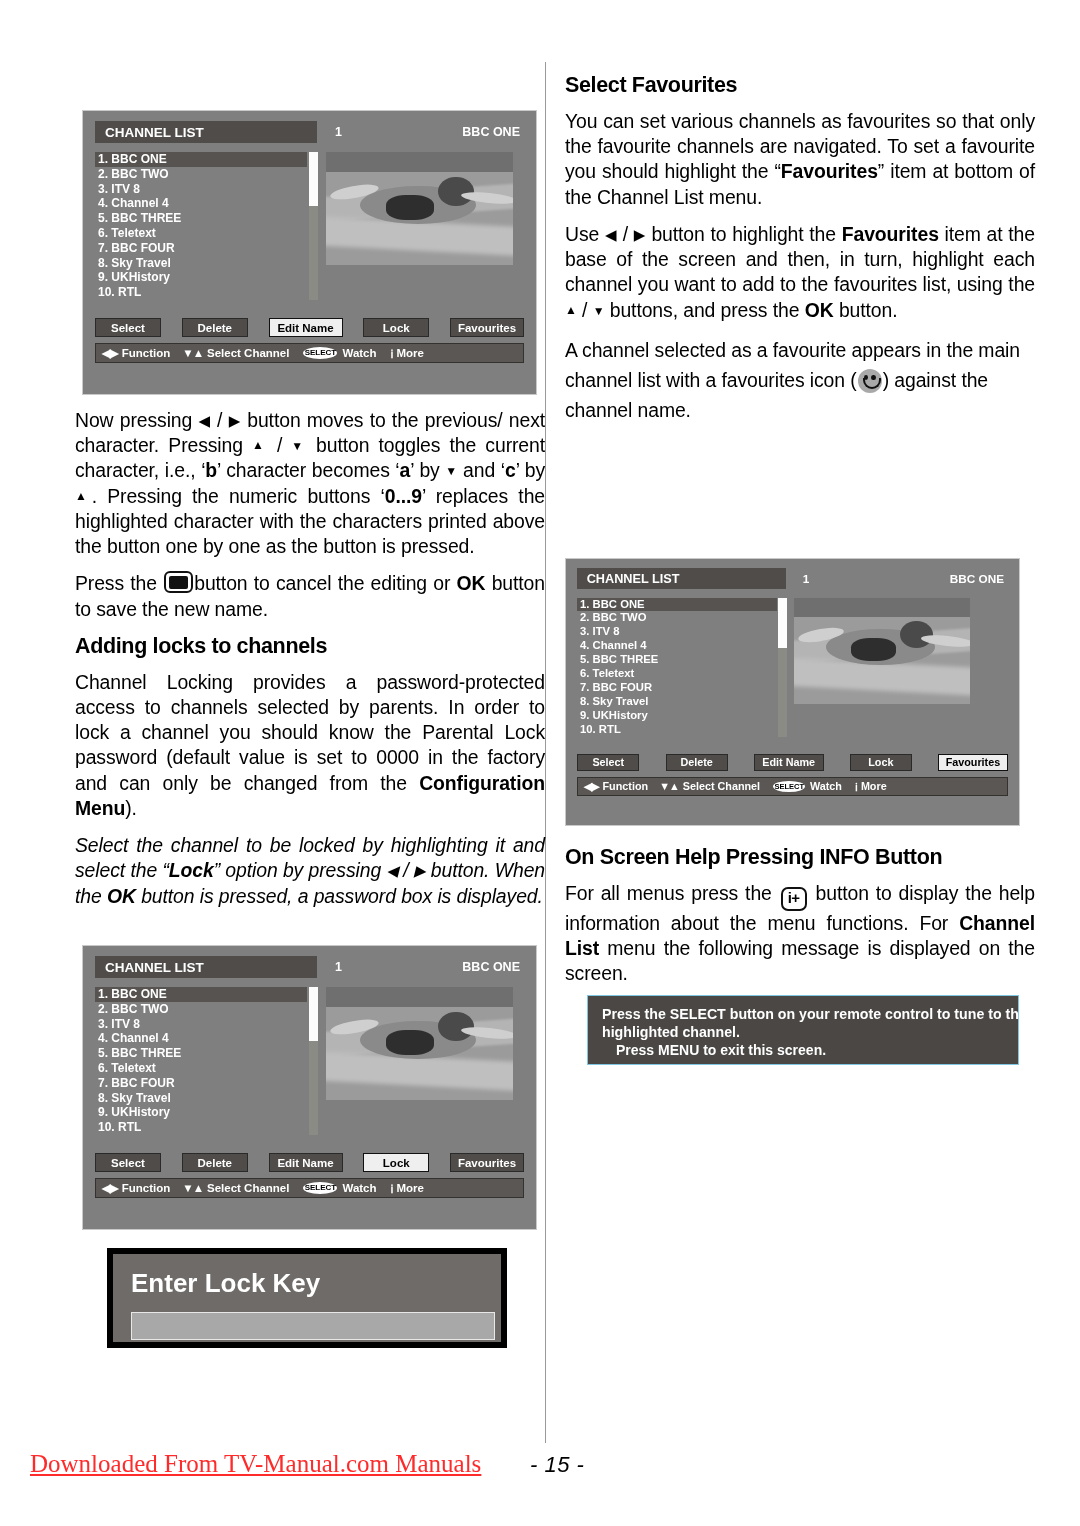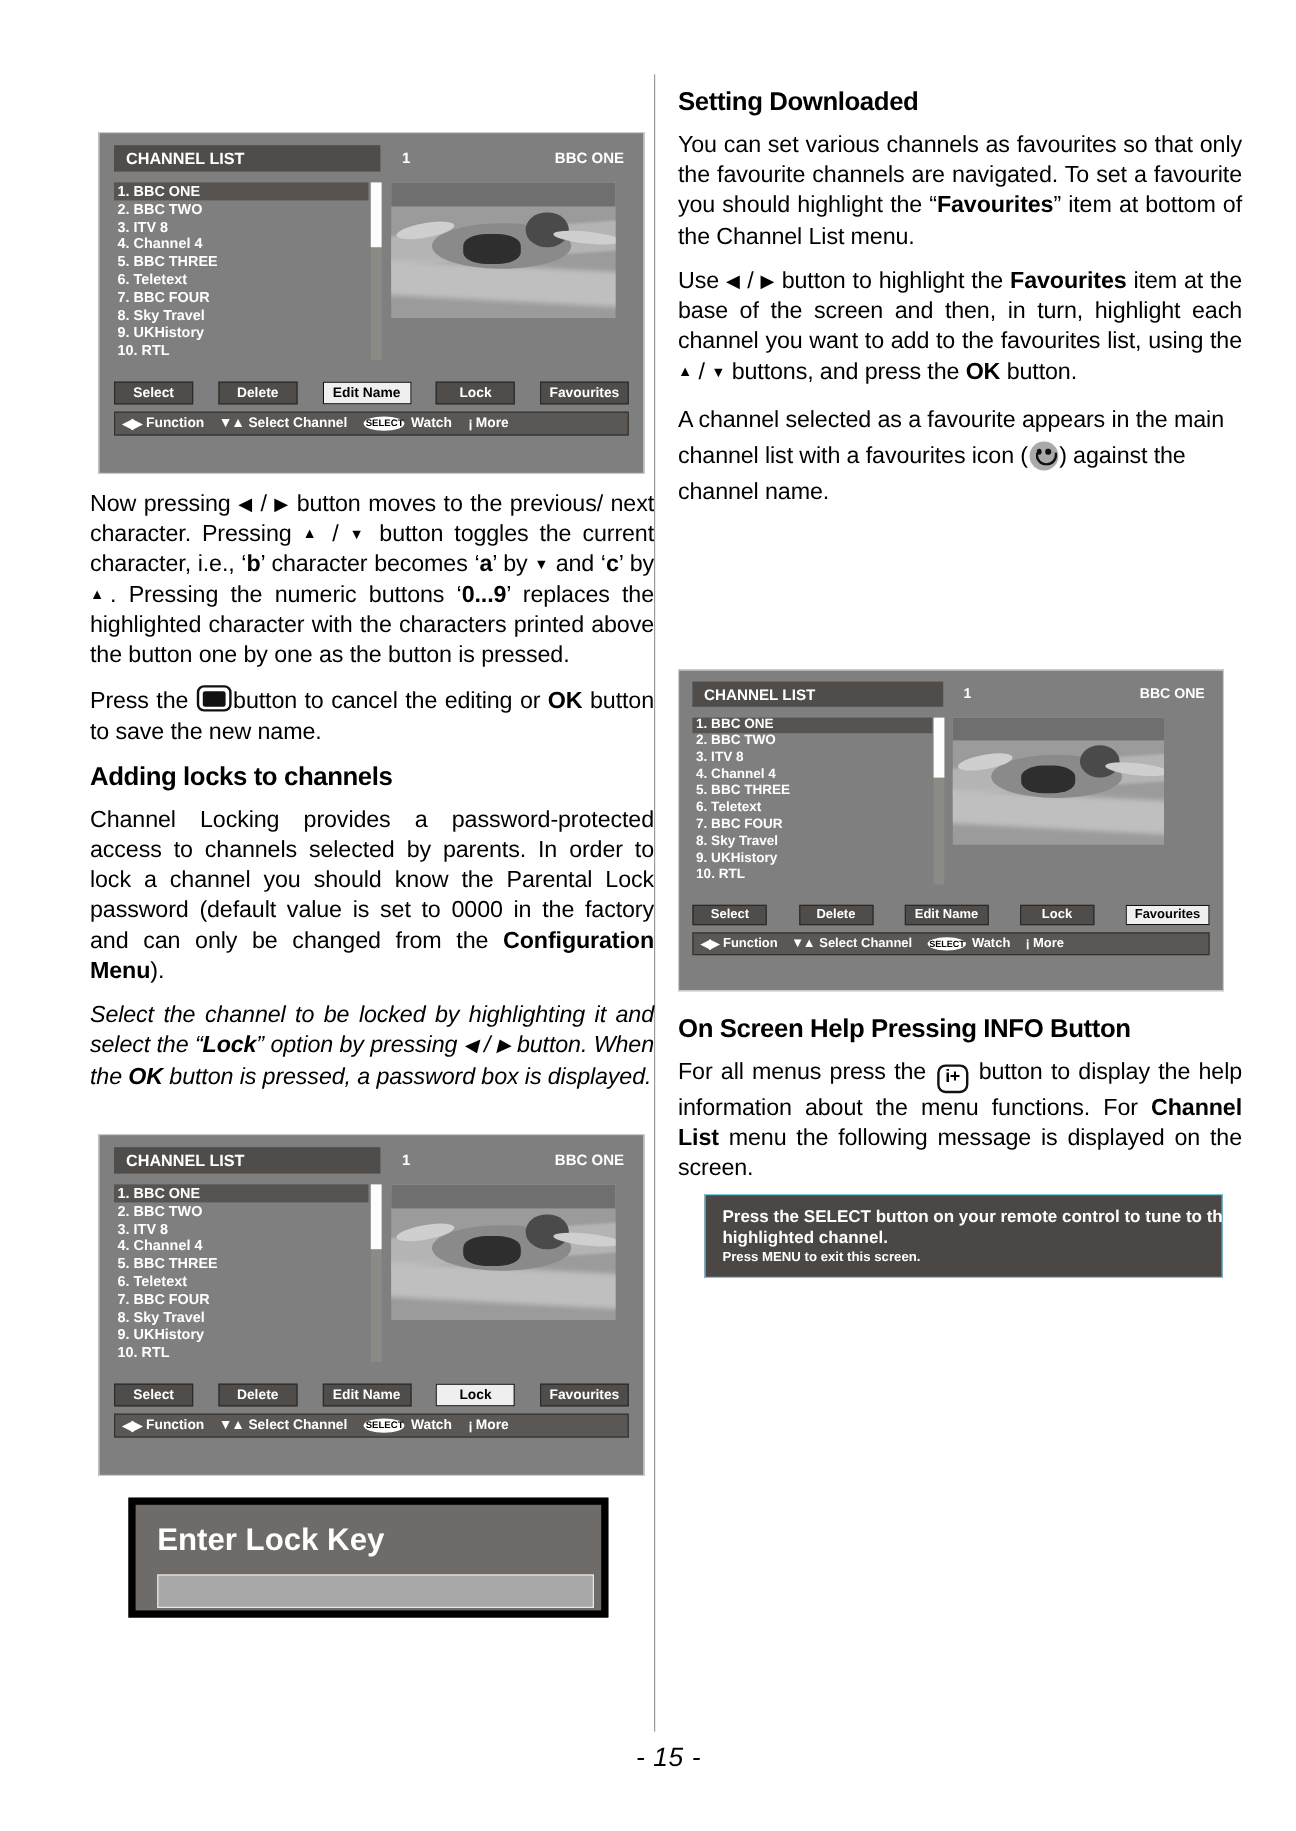--- a/index.html
+++ b/index.html
@@ -299,21 +299,21 @@
     <div class="lockdlg" style="left:32px;top:1248px;width:400px;height:100px;">
       <div class="ttl" style="position:absolute;left:18px;top:14px;font-size:26px;">Enter Lock Key</div>
       <div class="field" style="position:absolute;left:18px;top:58px;width:362px;height:26px;"></div>
     </div>
   </div>
 
   <div class="col col-right">
 
     <div style="position:absolute;left:0;top:62px;width:470px;">
 
-      <h3 class="head">Setting Downloaded</h3>
+      <h3 class="head">Select Favourites</h3>
 
       <p class="body"><span>You can set various channels as favourites so that only the favourite channels are navigated. To set a favourite you should highlight the “</span><span class="b">Favourites</span><span>” item at bottom of the Channel List menu.</span></p>
 
       <p class="body"><span>Use </span><span class="arr arrl"></span><span> / </span><span class="arr arrr"></span><span> button to highlight the </span><span class="b">Favourites</span><span> item at the base of the screen and then, in turn, highlight each channel you want to add to the favourites list, using the </span><span class="arr arru"></span><span> / </span><span class="arr arrd"></span><span> buttons, and press the </span><span class="b">OK</span><span> button.</span></p>
 
       <p class="body loose"><span>A channel selected as a favourite appears in the main channel list with a favourites icon  (</span><span class="icon-smiley"><span class="eye l"></span><span class="eye r"></span><span class="mouth"></span></span><span>) against the channel name.</span></p>
     </div>
 
     <div class="tv" id="tv3" style="left:0px;top:558px;width:455px;height:268px;">
         <div class="tv-inner" style="padding: 9.4px 11.28px;">
@@ -378,18 +378,19 @@
       </div>
 
     <div style="position:absolute;left:0;top:845px;width:470px;">
       <h3 class="head tight" style="margin-top:0;">On Screen Help Pressing INFO Button</h3>
       <p class="body"><span>For all menus press the </span><span class="icon-info">i+</span><span> button to display the help information about the menu functions. For </span><span class="b">Channel List</span><span> menu the following message is displayed on the screen.</span></p>
     </div>
 
     <div class="helpbox" style="left:22px;top:995px;width:432px;height:70px;">
       <div class="ln" style="position:absolute;left:14px;top:10px;font-size:14.2px;">Press the SELECT button on your remote control to tune to the</div>
       <div class="ln" style="position:absolute;left:14px;top:28px;font-size:14.2px;">highlighted channel.</div>
-      <div class="ln" style="position:absolute;left:14px;top:46px;font-size:11px;">Press MENU to exit this screen.</div>
+      <div class="ln" style="position:absolute;left:28px;top:46px;font-size:14px;">Press MENU to exit this screen.</div>
     </div>
   </div>
 
+  <div class="watermark">Downloaded From TV-Manual.com Manuals</div>
   <div class="pagenum">- 15 -</div>
 </div>
 
 </body></html>

